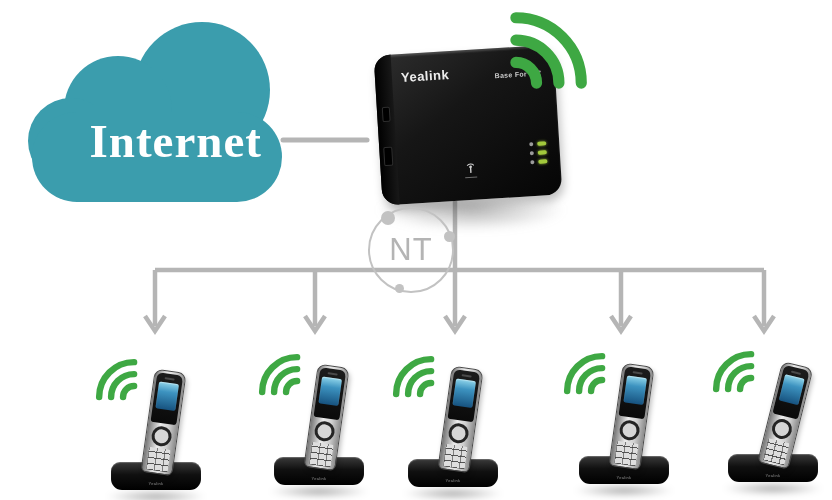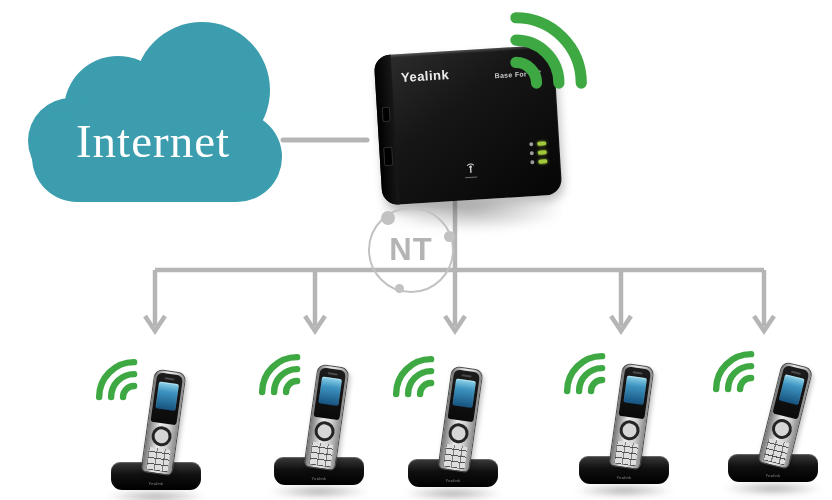--- a/index.html
+++ b/index.html
@@ -7,34 +7,34 @@
   .stage { position:relative; width:832px; height:500px; background:#fff; overflow:hidden; }
 
   
   .cloud { position:absolute; left:28px; top:22px; width:256px; height:178px; }
   .cloud .lobe { position:absolute; background:var(--cloud,#3b9dad); border-radius:50%; }
   .lobe1 { left:106px; top:0;    width:136px; height:136px; }
   .lobe2 { left:36px;  top:34px; width:108px; height:108px; }
   .lobe3 { left:0;     top:76px; width:86px;  height:86px;  }
   .cloud .body { position:absolute; left:4px; top:90px; width:250px; height:90px;
                  background:var(--cloud,#3b9dad); border-radius:45px; }
-  .cloud-label { position:absolute; left:0; right:6px; top:92px; text-align:center;
+  .cloud-label { position:absolute; left:0; right:22px; top:92px; text-align:right;
                  color:#ffffff; font-family:"Liberation Serif", serif;
-                 font-size:47px; letter-spacing:1px; }
+                 font-size:47px; letter-spacing:1px;font-weight:bold; }
 
   
   svg.lines { position:absolute; left:0; top:0; }
   .lines .ln { stroke:var(--line,#b5b5b5); fill:none; }
 
   
   .watermark { position:absolute; left:368px; top:207px; width:86px; height:86px; }
   .watermark .ring { position:absolute; inset:0; border:2px solid var(--watermark,#c2c2c2);
                      border-radius:50%; }
   .watermark .wm-text { position:absolute; inset:0; display:flex; align-items:center; justify-content:center;
-                        color:#b4b4b4; font-weight:bold; font-size:31px; letter-spacing:1px; }
+                        color:#b4b4b4; font-weight:normal; font-size:31px; letter-spacing:1px; }
   .watermark .dot { position:absolute; background:var(--watermark,#c2c2c2); border-radius:50%; }
   .dot-a { left:13px; top:4px;  width:14px; height:14px; }
   .dot-b { left:76px; top:24px; width:11px; height:11px; }
   .dot-c { left:27px; top:77px; width:9px;  height:9px;  }
 
   
   .base-wrap { position:absolute; left:368px; top:40px; width:205px; height:172px; }
   .base-body { position:absolute; left:10px; top:10px; width:180px; height:150px;
                background:linear-gradient(145deg,#2e2e2e 0%,#161616 40%,#050505 100%);
                border-radius:16px; transform:rotate(-3.5deg);

